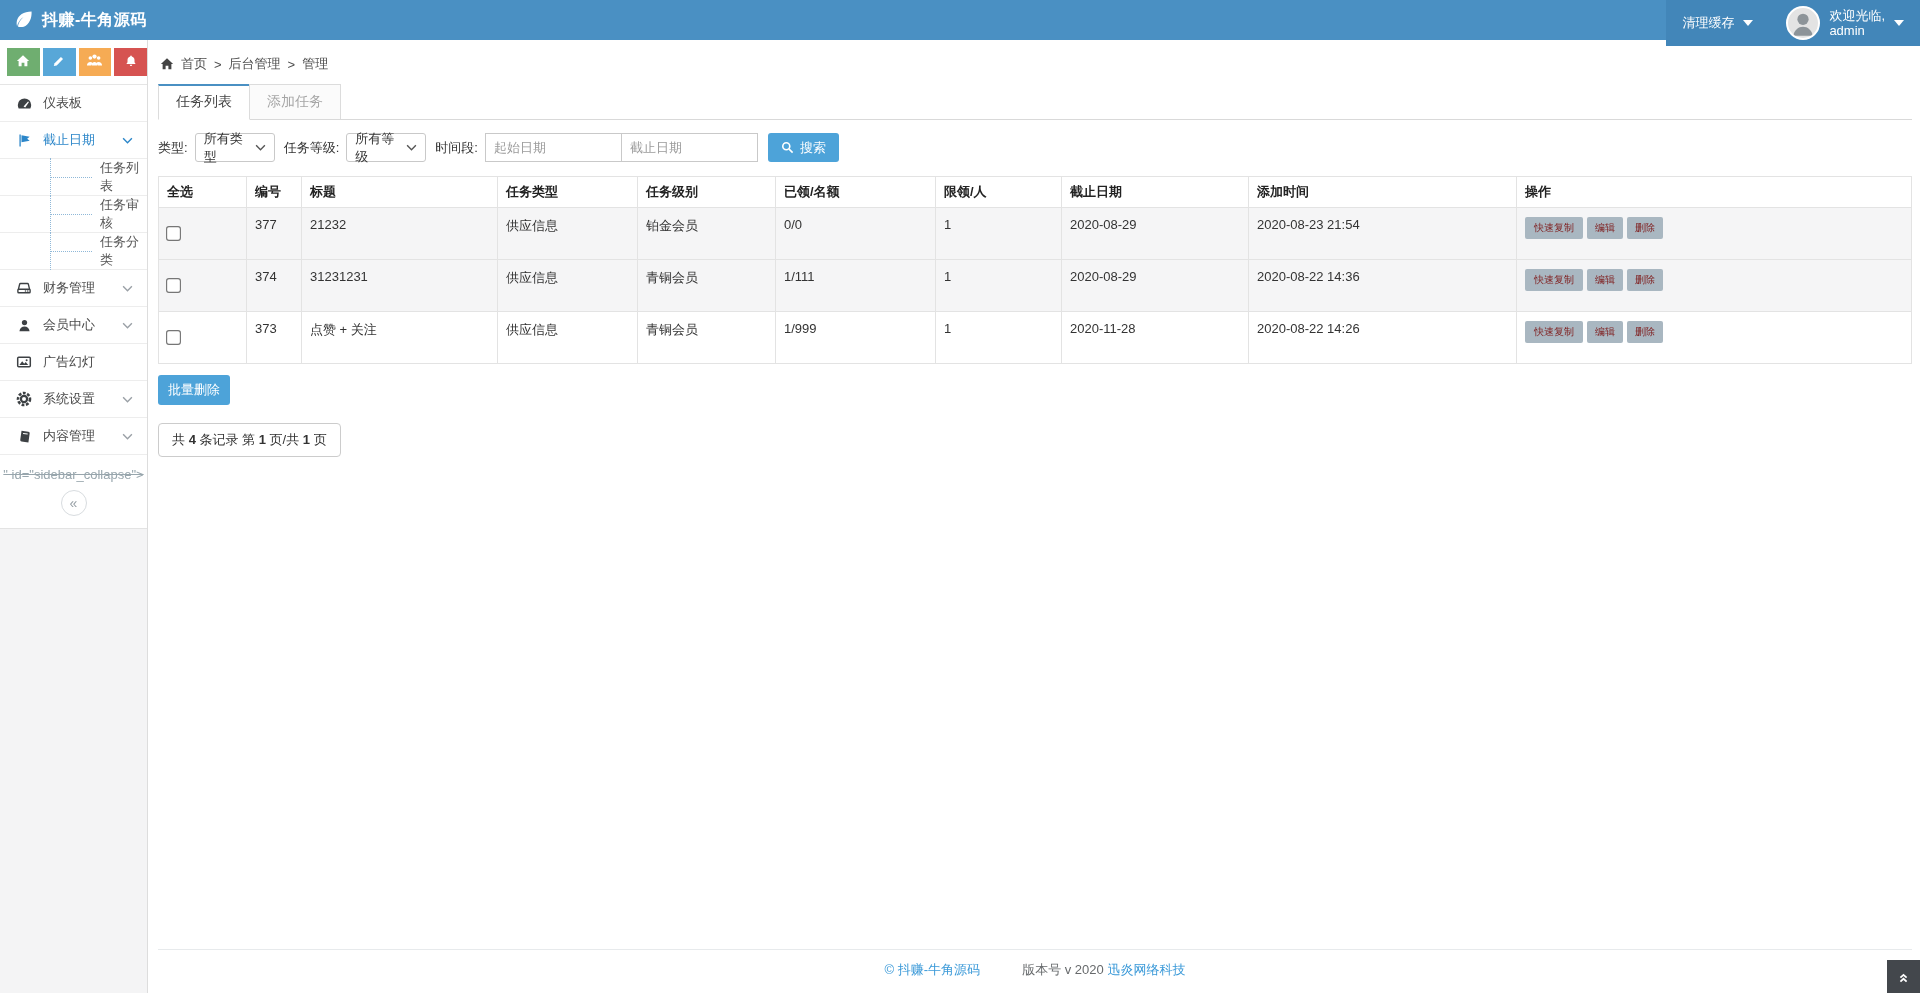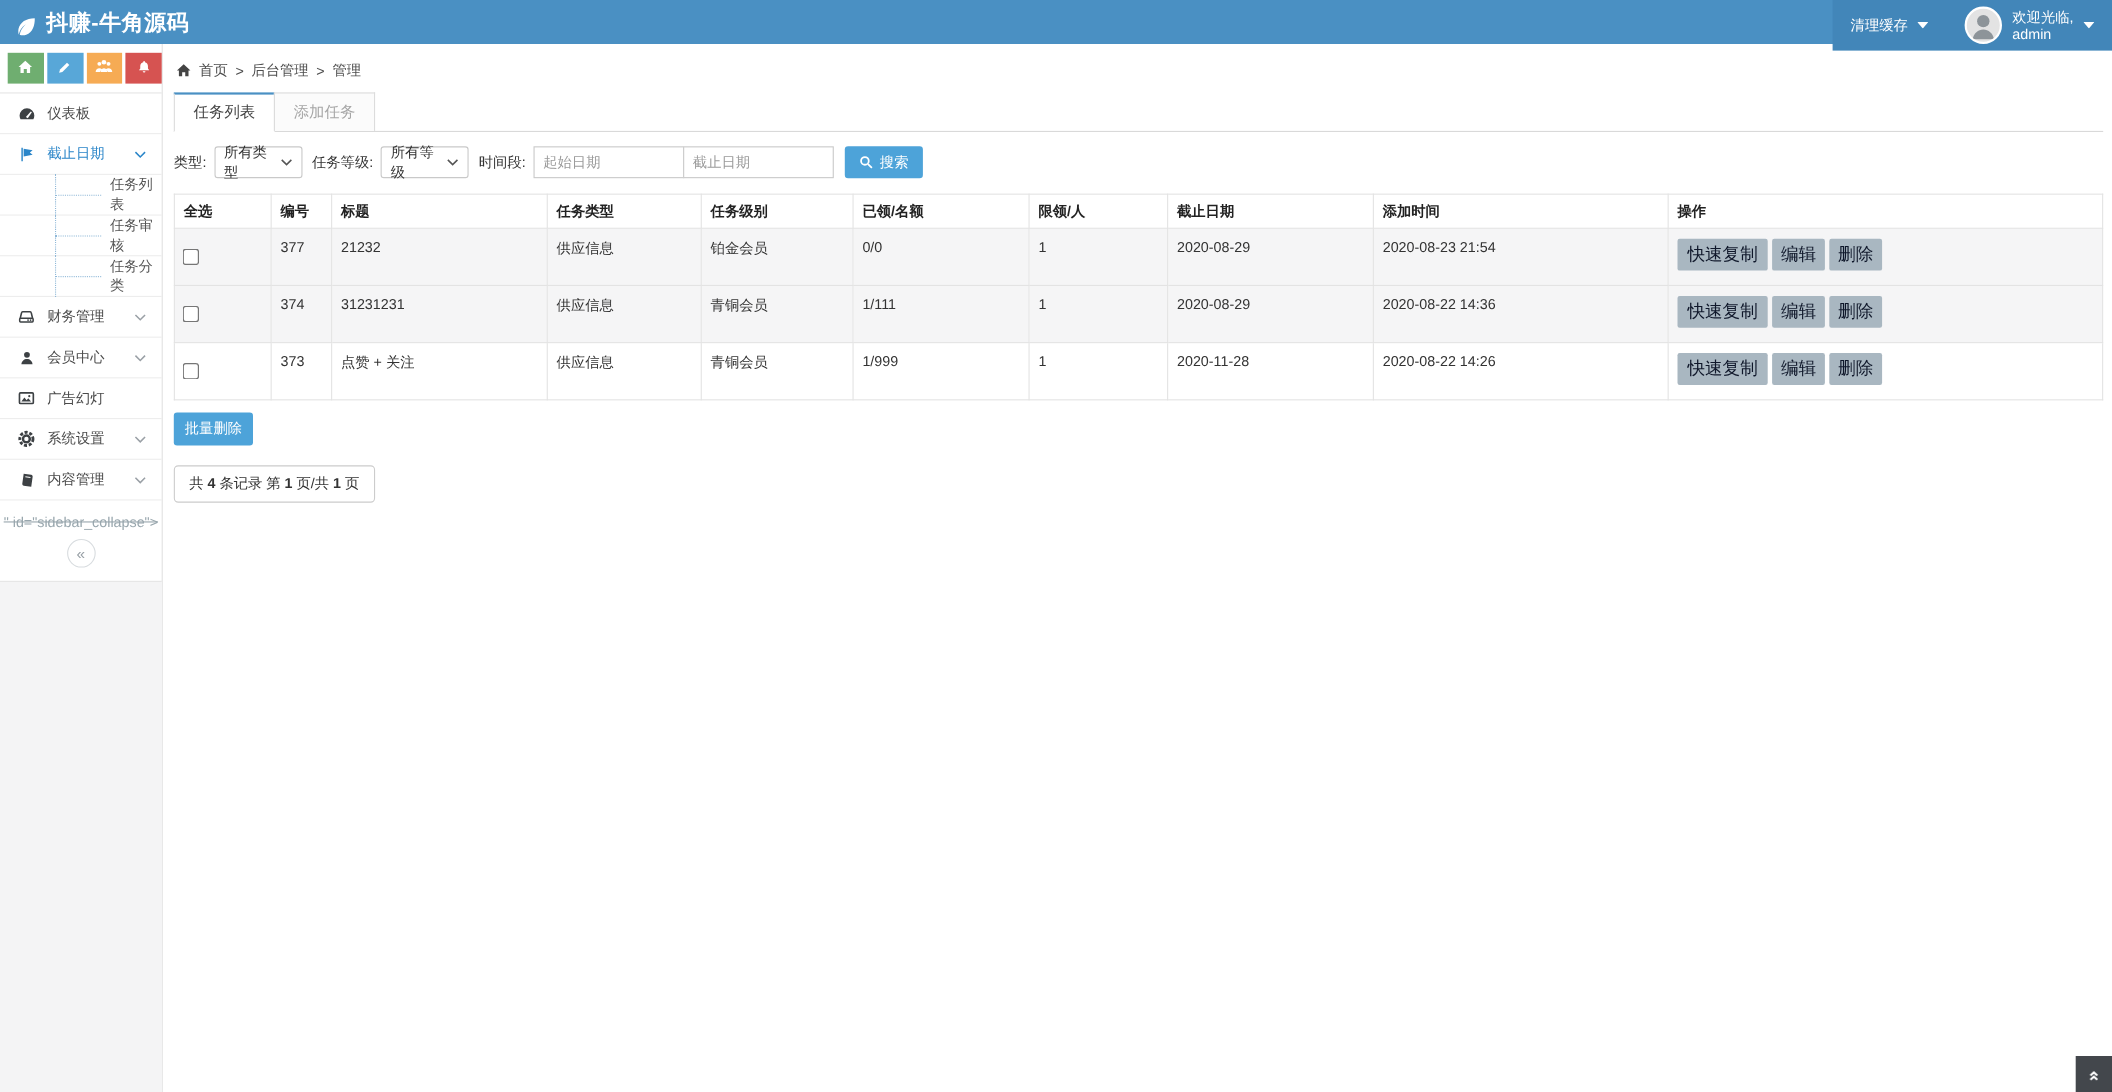--- a/index.html
+++ b/index.html
@@ -2,21 +2,21 @@
 <html><head>
 <meta charset="utf-8">
 <style>
   * { box-sizing: border-box; margin: 0; padding: 0; }
   html,body { width:1920px; height:993px; overflow:hidden; }
   body { font-family:"Liberation Sans","DejaVu Sans",sans-serif; background:#fff; color:#333; }
   .app { position:relative; width:1920px; height:993px; }
 
   
   .topbar { position:relative; height:40px; background:#4a90c3; display:flex; align-items:center; color:#fff; z-index:10; }
-  .brand { display:flex; align-items:flex-end; gap:9px; padding-left:14px; font-size:20px; font-weight:bold; letter-spacing:.5px; }
+  .brand { display:flex; align-items:flex-start; gap:9px; padding-left:14px; font-size:16px; font-weight:bold; letter-spacing:.5px; }
   .brand .bicon { display:flex; align-items:center; }
   .topbar-right { position:absolute; right:0; top:0; height:46px; display:flex; align-items:center; background:#4286b9; }
   .top-item { display:flex; align-items:center; gap:9px; padding:0 16px; font-size:13px; cursor:pointer; }
   .top-divider { width:1px; background:rgba(255,255,255,.5); }
   .avatar { width:34px; height:34px; border-radius:50%; background:#e3e3e3; border:2px solid #fff; overflow:hidden; display:flex; align-items:flex-end; justify-content:center; }
   .welcome { display:flex; flex-direction:column; line-height:15px; font-size:13px; }
   .caret { display:flex; }
 
   
   .layout { display:flex; height:953px; }
@@ -59,21 +59,21 @@
   .search-btn { height:29px; margin-left:10px; background:#4da3d9; color:#fff; border:none; border-radius:3px; padding:0 13px; display:flex; align-items:center; gap:6px; font-size:13px; cursor:pointer; }
 
   
   table { width:100%; border-collapse:collapse; table-layout:fixed; }
   th, td { border:1px solid #e3e3e3; padding:6px 8px; font-size:13px; text-align:left; overflow:hidden; }
   th { font-weight:bold; color:#222; height:29px; background:#fff; }
   td { height:52px; vertical-align:top; color:#333; padding-top:9px; }
   .cb-cell { vertical-align:middle; }
   .cb-cell input { transform:scale(1.15); cursor:pointer; }
   tr.stripe td { background:#f5f5f6; }
-  .abtn { background:#a9b7c1; border:none; color:#0f172a; font-size:16px; padding:4px 8px; border-radius:2px; margin-right:4px; cursor:pointer; }
+  .abtn { background:#a9b7c1; border:none; color:#7f1d1d; font-size:10px; padding:4px 8px; border-radius:2px; margin-right:4px; cursor:pointer; }
   .abtn.wide { padding:4px 9px; }
 
   
   .bulk-wrap { margin-top:11px; }
   .bulk-btn { background:#4da3d9; color:#fff; border:none; border-radius:3px; padding:6px 10px; font-size:13px; cursor:pointer; }
   .page-info { display:inline-block; border:1px solid #ccc; border-radius:4px; padding:7px 13px; font-size:13px; color:#333; margin-top:18px; background:#fff; }
   .page-info b { font-weight:bold; }
 
   
   .footer { margin-top:auto; border-top:1px solid #e7eaec; padding:11px 0 14px; display:flex; justify-content:center; gap:42px; font-size:13px; color:#676a6c; }
@@ -391,20 +391,27 @@
           </tbody>
       </table>
 
       <div class="bulk-wrap">
         <button class="bulk-btn">批量删除</button>
       </div>
       <div>
         <div class="page-info" id="page-info"><span>共 </span><b>4</b><span> 条记录 第 </span><b>1</b><span> 页/共 </span><b>1</b><span> 页</span></div>
       </div>
 
+      <div class="footer">
+        <a>© 抖赚-牛角源码</a>
+        <span>
+          <span>版本号 v 2020</span>
+          <a>迅炎网络科技</a>
+        </span>
+      </div>
     </main>
   </div>
 
   <div class="back-top" id="back-top">
       <svg viewBox="0 0 12 13" width="13" height="13">
         <g fill="#fff">
           <path d="M2.3 7.1 6 3.7l3.7 3.4-1.2 1.2L6 6.1 3.5 8.3z"></path>
           <path d="M2.3 11 6 7.6l3.7 3.4-1.2 1.2L6 10l-2.5 2.2z"></path>
         </g>
       </svg>

